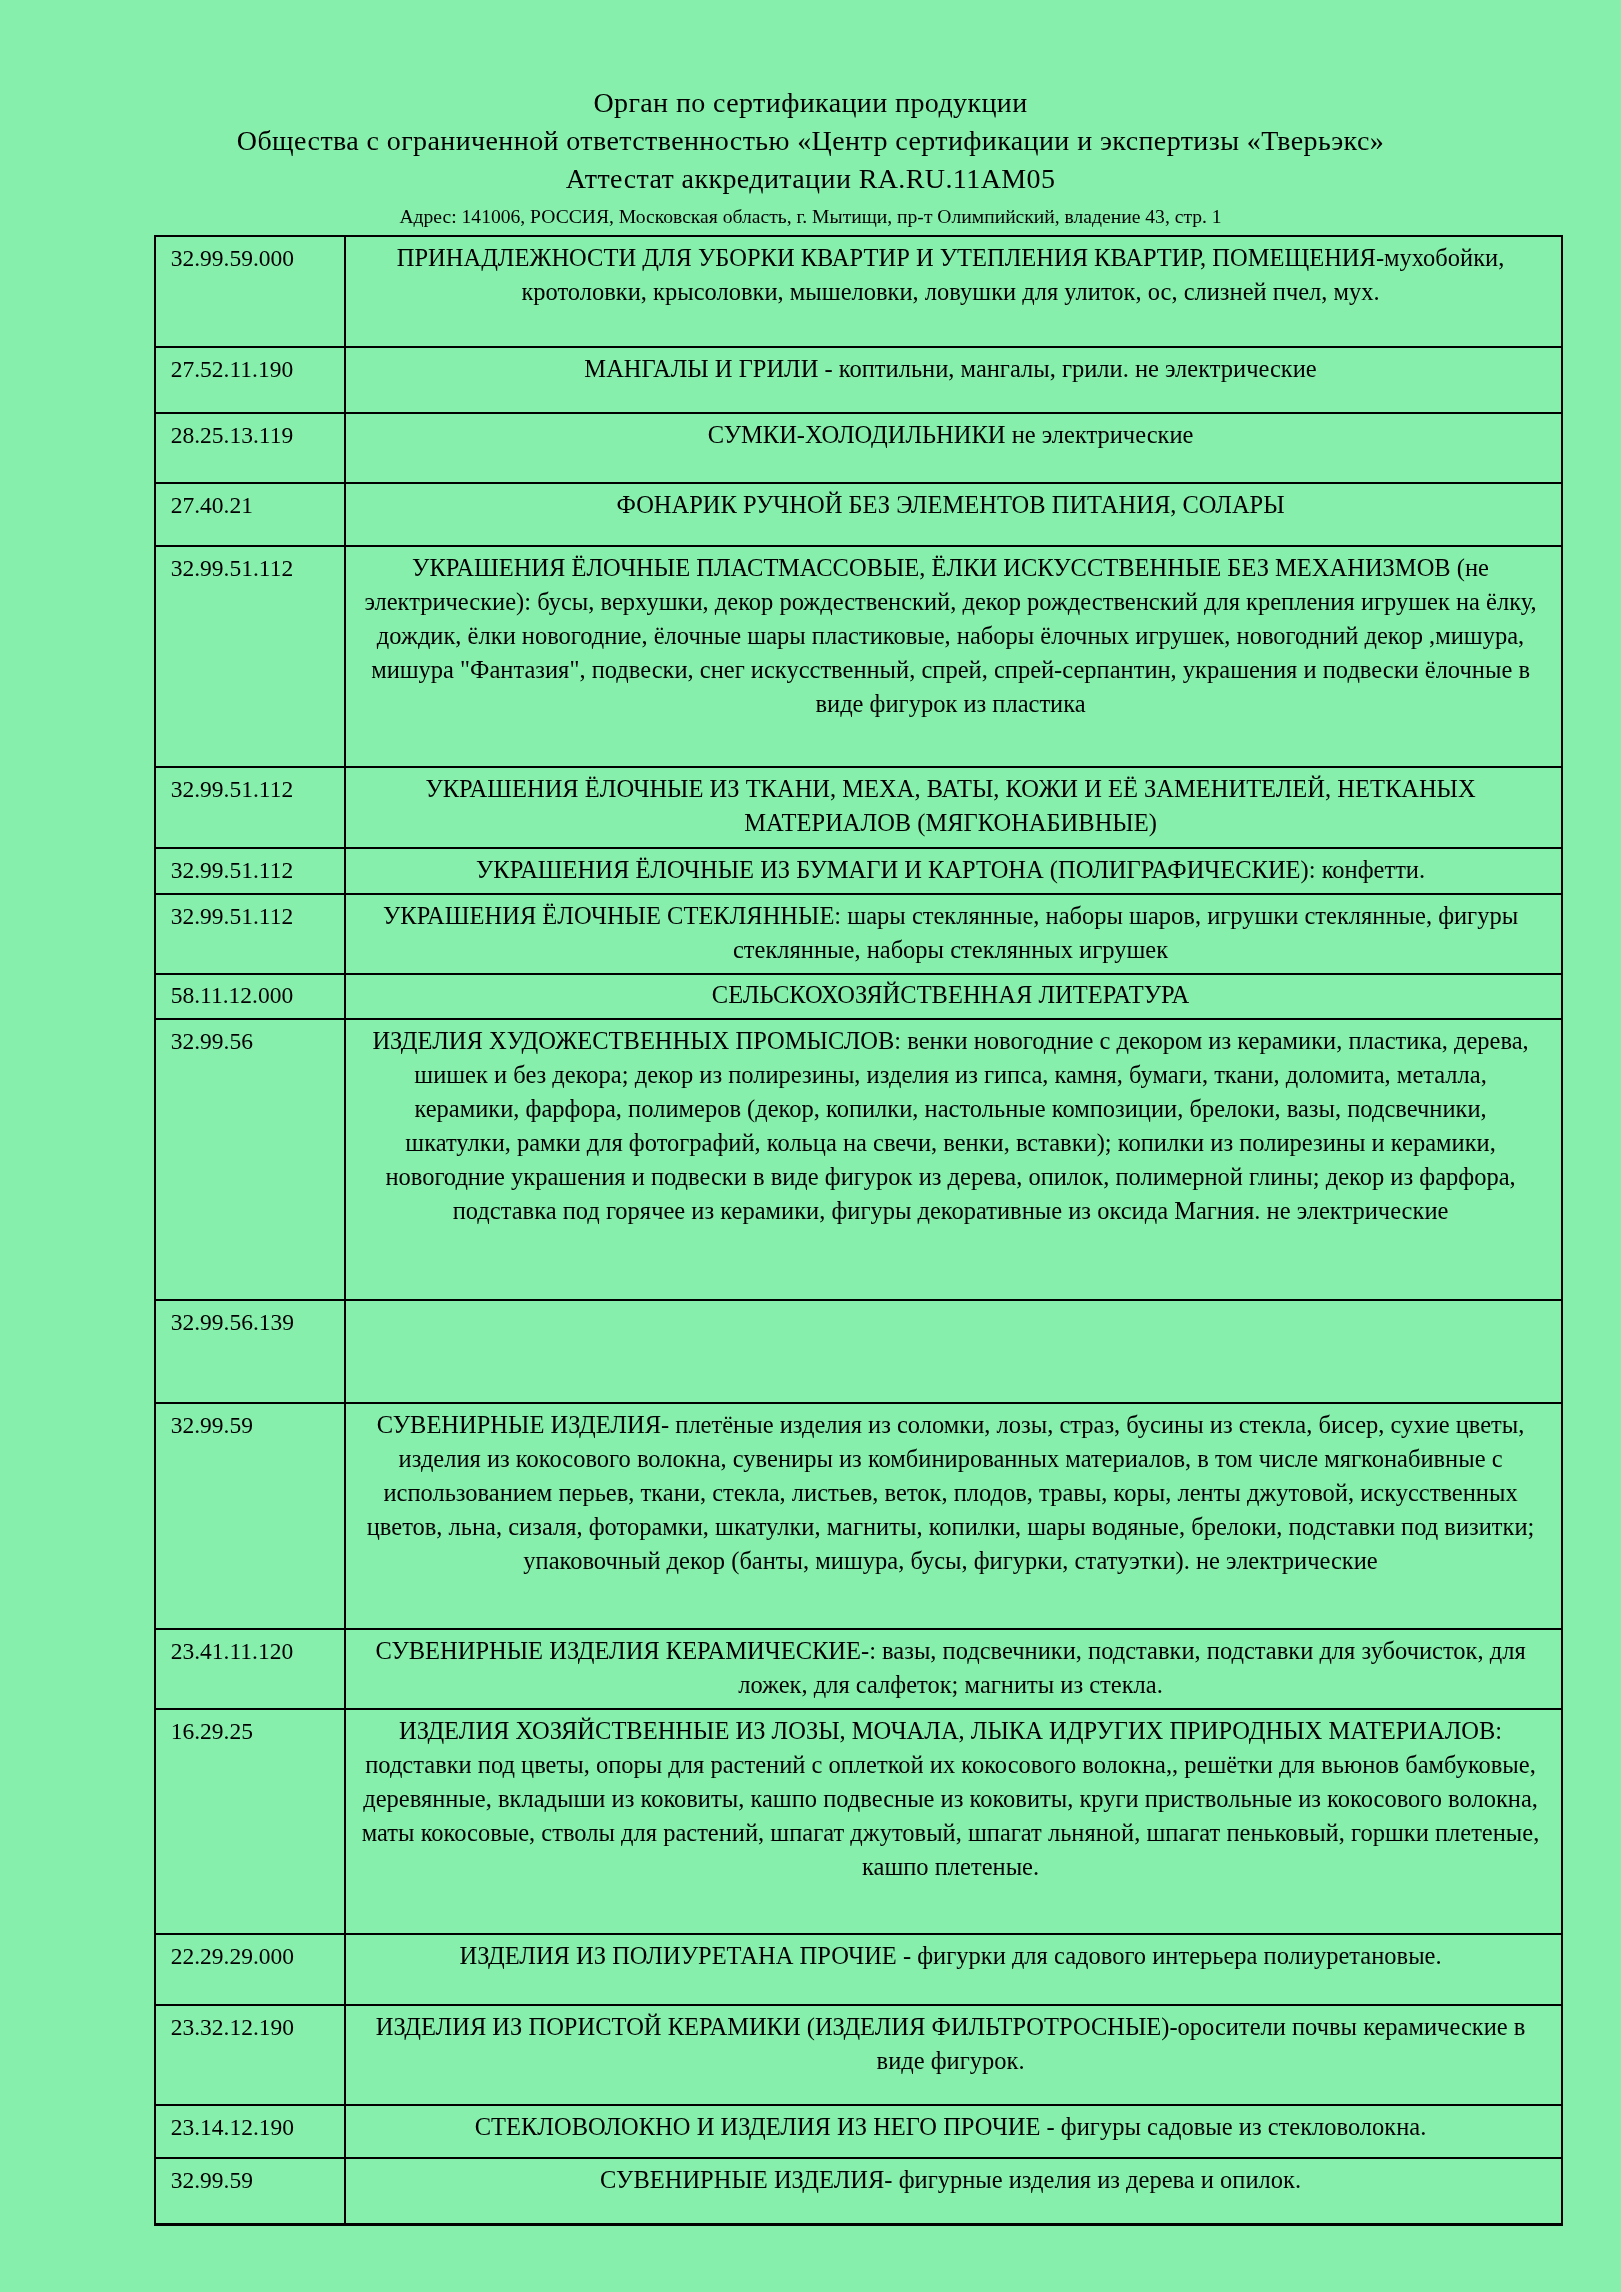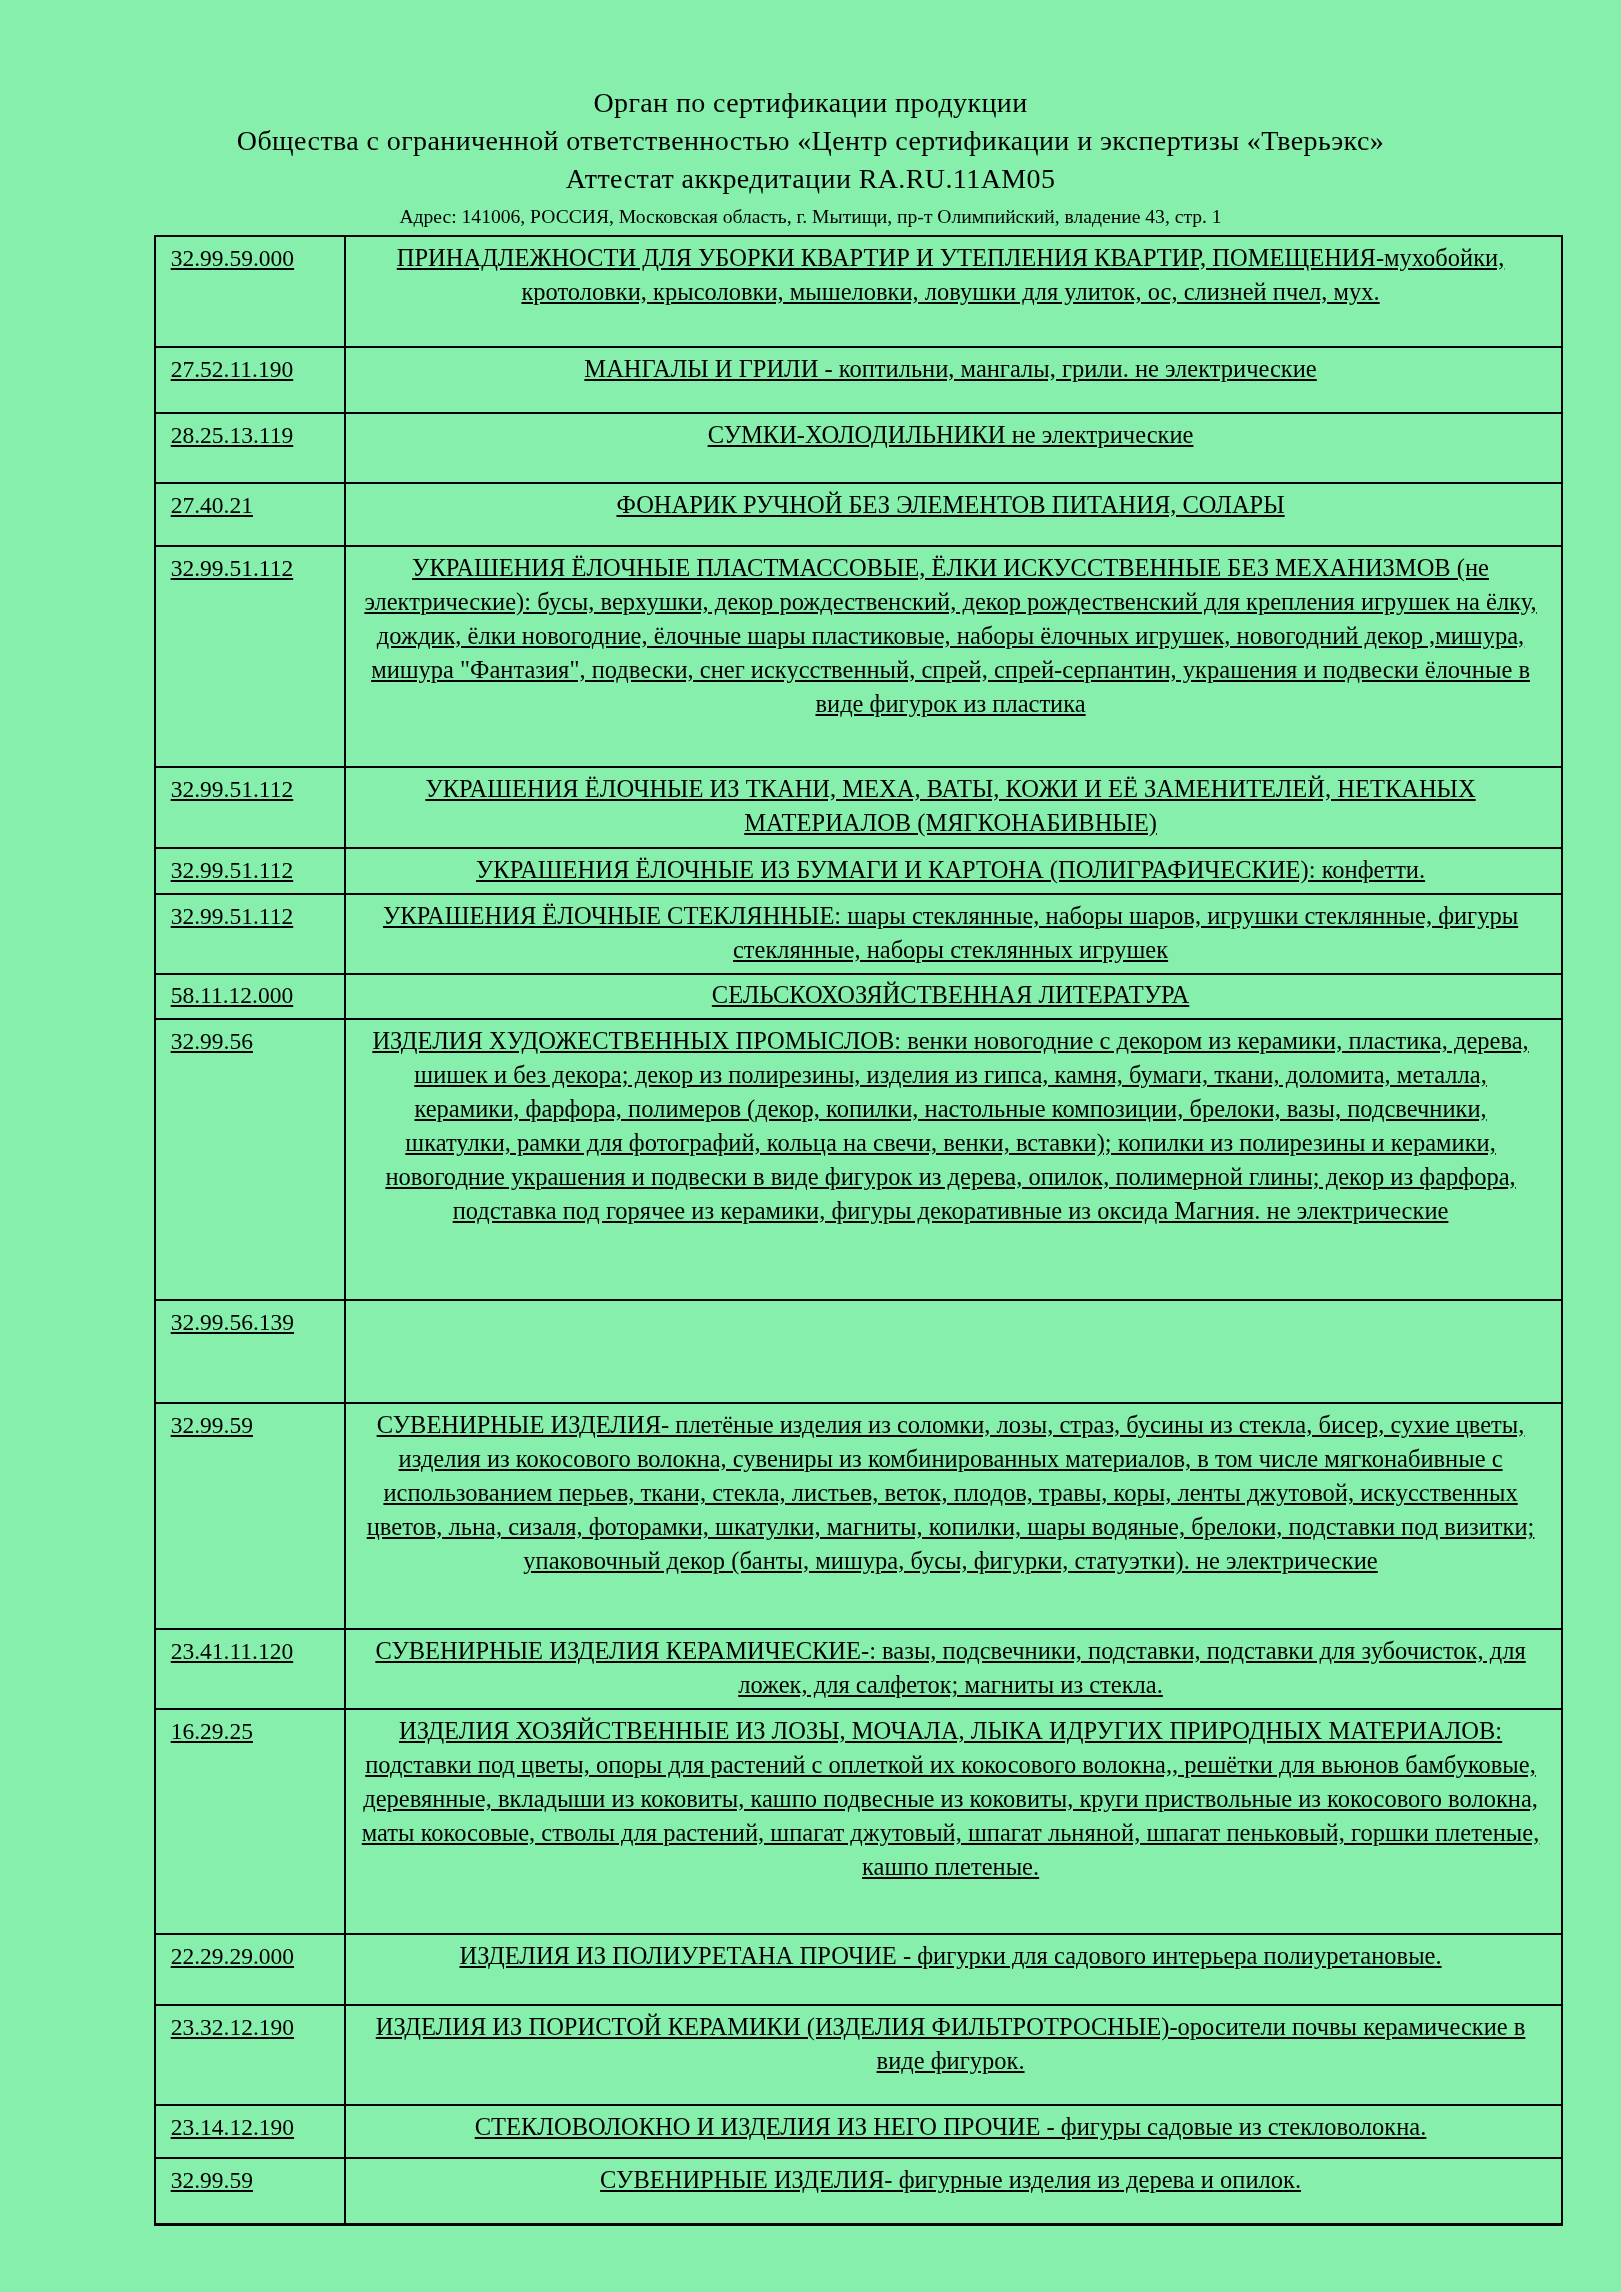--- a/index.html
+++ b/index.html
@@ -35,21 +35,20 @@
   }
   .doc-table{
     position:absolute;
     left:154px;
     top:235px;
     width:1409px;
     border-top:2.9px solid #000;
     border-left:2px solid #000;
     border-right:2px solid #000;
     box-sizing:border-box;
-    text-decoration:underline;
   }
   .t-row{
     display:flex;
     border-bottom:2.9px solid #000;
   }
   .t-row:last-child{
     border-bottom:3.9px solid #000;
   }
   .code-cell{
     width:190px;

